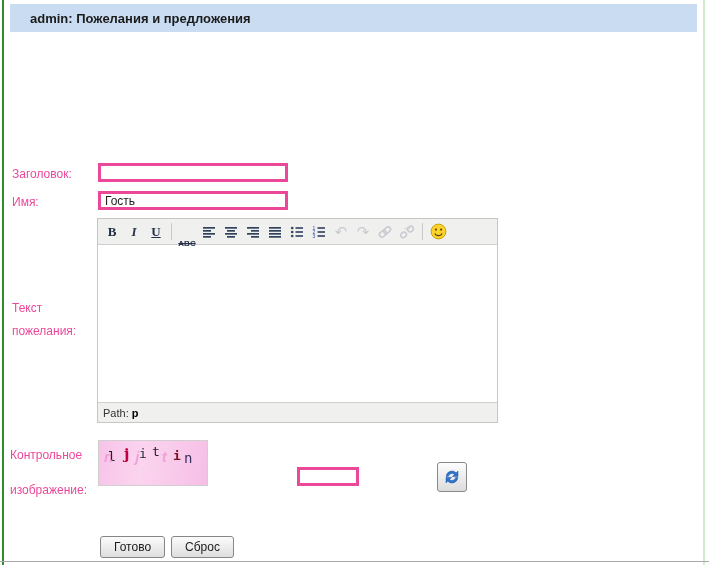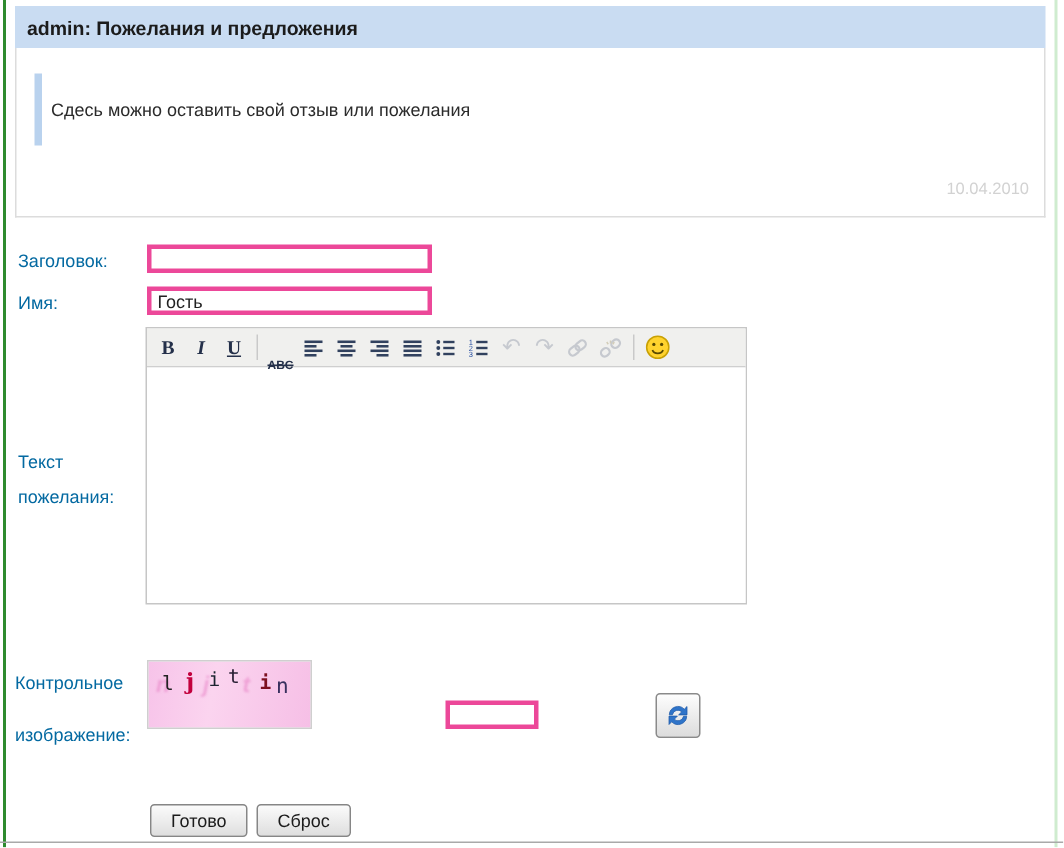--- a/index.html
+++ b/index.html
@@ -6,30 +6,30 @@
   html,body { width:709px; height:565px; background:#fff; font-family:"Liberation Sans", sans-serif; }
   .page { position:relative; width:709px; height:565px; background:#fff; overflow:hidden; }
 
   .edge-left   { position:absolute; left:2px; top:0; width:2px; height:565px; background:#2e8b2e; }
   .edge-right  { position:absolute; left:703px; top:0; width:2px; height:565px; background:#cfeccf; }
   .edge-bottom { position:absolute; left:0; top:561px; width:709px; height:1px; background:#a9a9a9; }
 
   
   .topic-header { position:absolute; left:10px; top:4px; width:687px; height:28px;
                   background:#c9dcf2; display:flex; align-items:center; }
-  .topic-header .title { padding-left:8px; font-size:13px; font-weight:bold; color:#1b1b1b; }
+  .topic-header .title { padding-left:20px; font-size:13px; font-weight:bold; color:#1b1b1b; }
 
   
   .msgbox { position:absolute; left:10px; top:32px; width:687px; height:113px;
             background:#fff; border:1px solid #dcdcdc; border-top:none; }
   .quote-bar { position:absolute; left:12px; top:17px; width:5px; height:48px; background:#b9d2ee; }
   .msg-text { position:absolute; left:23px; top:34px; font-size:12px; color:#2b2b2b; }
   .msg-date { position:absolute; right:10px; bottom:12px; font-size:11px; color:#d2d2d2; }
 
-  .flabel { position:absolute; font-size:12px; color:#0369a1; }
+  .flabel { position:absolute; font-size:12px; color:#ec4899; }
 
   .tinput { position:absolute; height:19px; border:3px solid #ec4899; background:#fff;
             font-family:"Liberation Sans", sans-serif; font-size:12px; color:#222; padding:1px 4px; }
 
   
   .editor { position:absolute; left:97px; top:218px; width:401px; border:1px solid #c6c6c6; background:#fff; }
   .ed-toolbar { height:26px; background:#f0f0ee; border-bottom:1px solid #cfcfcf;
                 display:flex; align-items:center; padding:0 3px; }
   .ed-btn { width:22px; height:20px; display:flex; align-items:center; justify-content:center;
             cursor:pointer; color:#24304a; }
@@ -79,25 +79,20 @@
 
 <div class="page">
   <div class="edge-left"></div>
   <div class="edge-right"></div>
   <div class="edge-bottom"></div>
 
   <div class="topic-header">
     <span class="title">admin: Пожелания и предложения</span>
   </div>
 
-  <div class="msgbox">
-    <div class="quote-bar"></div>
-    <div class="msg-text">Сдесь можно оставить свой отзыв или пожелания</div>
-    <div class="msg-date">10.04.2010</div>
-  </div>
 
   <span class="flabel" style="left:12px; top:167px;">Заголовок:</span>
   <input class="tinput" style="left: 98px; top: 163px; width: 190px;" type="text" value="">
 
   <span class="flabel" style="left:12px; top:195px;">Имя:</span>
   <input class="tinput" style="left: 98px; top: 191px; width: 190px;" type="text" value="Гость">
 
   <span class="flabel" style="left:12px; top:301px;">Текст</span>
   <span class="flabel" style="left:12px; top:324px;">пожелания:</span>
 
@@ -213,20 +208,24 @@
       <div class="ed-btn">
         <svg width="17" height="17" viewBox="0 0 17 17">
             <circle cx="8.5" cy="8.5" r="7.4" fill="#ffd32e" stroke="#c9a104" stroke-width="1"></circle>
             <circle cx="5.9" cy="6.6" r="1.1" fill="#5a4a00"></circle>
             <circle cx="11.1" cy="6.6" r="1.1" fill="#5a4a00"></circle>
             <path d="M5 10.3a3.6 3 0 0 0 7 0" fill="none" stroke="#5a4a00" stroke-width="1.2"></path>
           </svg>
       </div>
     </div>
     <div class="ed-body"></div>
+    <div class="ed-path">
+      <span>Path:</span>
+        <b>p</b>
+    </div>
   </div>
 
   <span class="flabel" style="left:10px; top:448px;">Контрольное</span>
   <span class="flabel" style="left:10px; top:483px;">изображение:</span>
 
   <div class="captcha-img">
     <span class="ghost">n j t</span>
     <span class="cl cl0">l</span>
     <span class="cl cl1">j</span>
     <span class="cl cl2">i</span>

